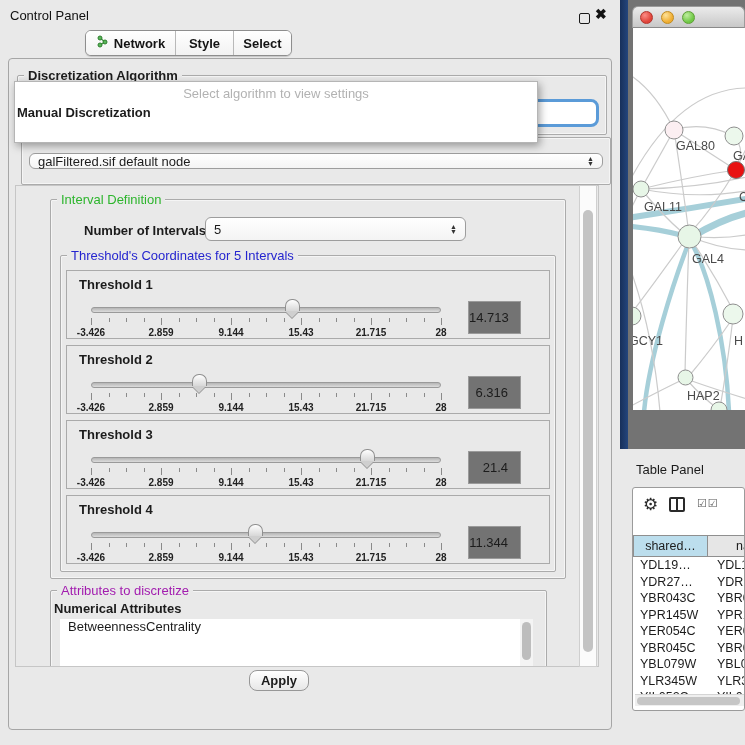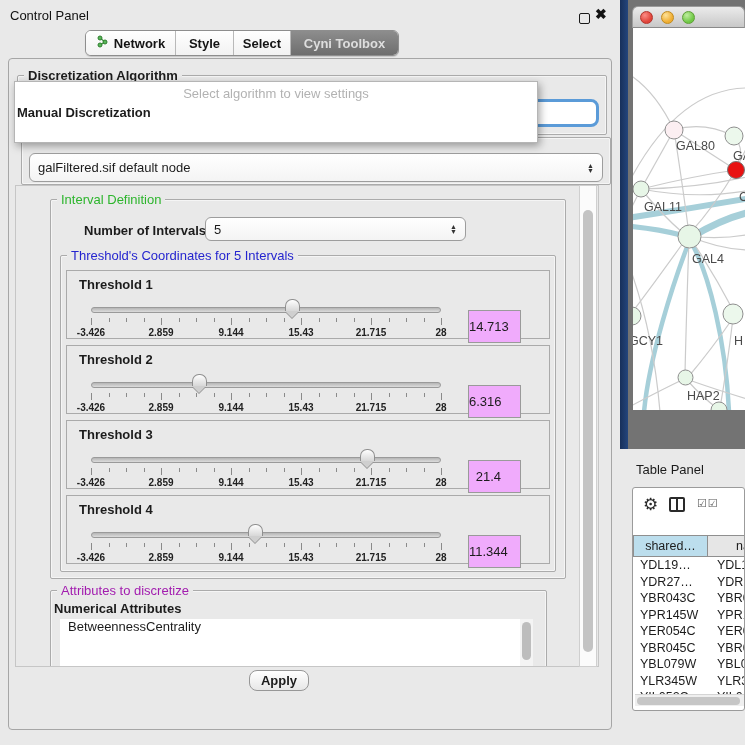--- a/index.html
+++ b/index.html
@@ -32,21 +32,21 @@
   #disc-combo { left:16px; top:40px; width:574px; height:28px; background:#fff; border:3px solid #5b9bd8; border-radius:8px; }
 
   #algo-popup { left:5px; top:22px; width:524px; height:62px; background:#fff; border:1px solid #b5b5b5;
                 box-shadow:2px 3px 8px rgba(0,0,0,.35); z-index:50; padding-top:2px; }
   .popup-row { height:19px; line-height:19px; font-size:13px; padding-left:2px; white-space:nowrap; }
   .popup-ph { color:#b2b2b2; text-align:center; padding-left:0; }
   .popup-row.b { font-weight:bold; }
 
   
   #td-group { left:12px; top:78px; width:590px; height:48px; }
-  #td-combo { left:20px; top:94px; width:574px; height:29px;gap:25px; }
+  #td-combo { left:20px; top:94px; width:574px; height:16px;gap:25px; }
 
   .combo { background:linear-gradient(#ffffff,#f4f4f4); border:1px solid #9d9d9d; border-radius:6px;
            display:flex; align-items:center; font-size:13px; padding:0 8px; }
   .combo .spin { margin-left:auto; display:flex; flex-direction:column; line-height:5px; font-size:7px; color:#333; }
 
   
   #viewport { left:6px; top:126px; width:584px; height:482px; border:1px solid #c6c6c6; background:#e9e9e9; overflow:hidden; }
   #main-sb { left:570px; top:126px; width:18px; height:482px; background:#fbfbfb; border:1px solid #cfcfcf; }
   #main-sb .thumb { position:absolute; left:3px; top:24px; width:10px; height:442px; background:#c3c3c3; border-radius:6px; }
 
@@ -62,22 +62,22 @@
   .track { position:absolute; left:24px; top:36px; width:350px; height:6px; border:1px solid #9a9a9a; border-radius:3px;
            background:linear-gradient(#b5b5b5,#dcdcdc); }
   .handle { position:absolute; top:28px; width:15px; }
   .handle .cap { width:15px; height:12px; background:linear-gradient(#fefefe,#d7d7d7); border:1px solid #8f8f8f;
                  border-bottom:none; border-radius:7px 7px 0 0; }
   .handle .pt { width:0; height:0; border-left:7.5px solid transparent; border-right:7.5px solid transparent;
                 border-top:7px solid #cfcfcf; filter:drop-shadow(0 1px 0 #8f8f8f); }
   .tick { position:absolute; top:47px; width:1px; height:4px; background:#8a8a8a; }
   .tick.major { height:7px; }
   .scale-lbl { position:absolute; top:56px; width:60px; text-align:center; font-size:10px; font-weight:bold; color:#222; }
-  .value-box { position:absolute; left:401px; top:30px; width:53px; height:33px; background:#f0abfc; border:1px solid #9a9a9a;
-               font-size:13px; text-align:right; line-height:31px; padding-right:19px;margin-top:9px; }
+  .value-box { position:absolute; left:401px; top:30px; width:53px; height:33px; background:#737373; border:1px solid #9a9a9a;
+               font-size:13px; text-align:right; line-height:31px; padding-right:12px; }
 
   
   #attr-group { left:34px; top:404px; width:497px; height:78px; }
   #attr-group > .group-label { color:#a21caf; }
   #attr-sub { left:38px; top:415px; font-size:13px; font-weight:bold; }
   #attr-list { left:44px; top:433px; width:460px; height:47px; background:#fff; overflow:hidden; }
   .attr-item { font-size:13px; height:15px; line-height:15px; padding-left:8px; white-space:nowrap; }
   #attr-sb { left:504px; top:433px; width:13px; height:47px; background:#f4f4f4; }
   #attr-sb .thumb { position:absolute; left:2px; top:3px; width:9px; height:38px; background:#bdbdbd; border-radius:5px; }
 
@@ -131,23 +131,20 @@
             <circle cx="4" cy="10" r="2" fill="#57b657" stroke="#2e7d2e"></circle>
             <circle cx="9" cy="7" r="2" fill="#57b657" stroke="#2e7d2e"></circle>
           </svg></span>
         <span>Network</span>
       </div>
       <div class="seg" style="width: 58px;">
         <span>Style</span>
       </div>
       <div class="seg" style="width: 57px;">
         <span>Select</span>
-      </div>
-      <div class="seg sel" style="width: 107px;">
-        <span>Cyni Toolbox</span>
       </div>
     </div>
 
   <div id="content-panel" class="abs">
 
     <div id="disc-group" class="abs group">
       <span id="disc-label" class="group-label">Discretization Algorithm</span>
     </div>
     <div id="disc-combo" class="abs"></div>
 

